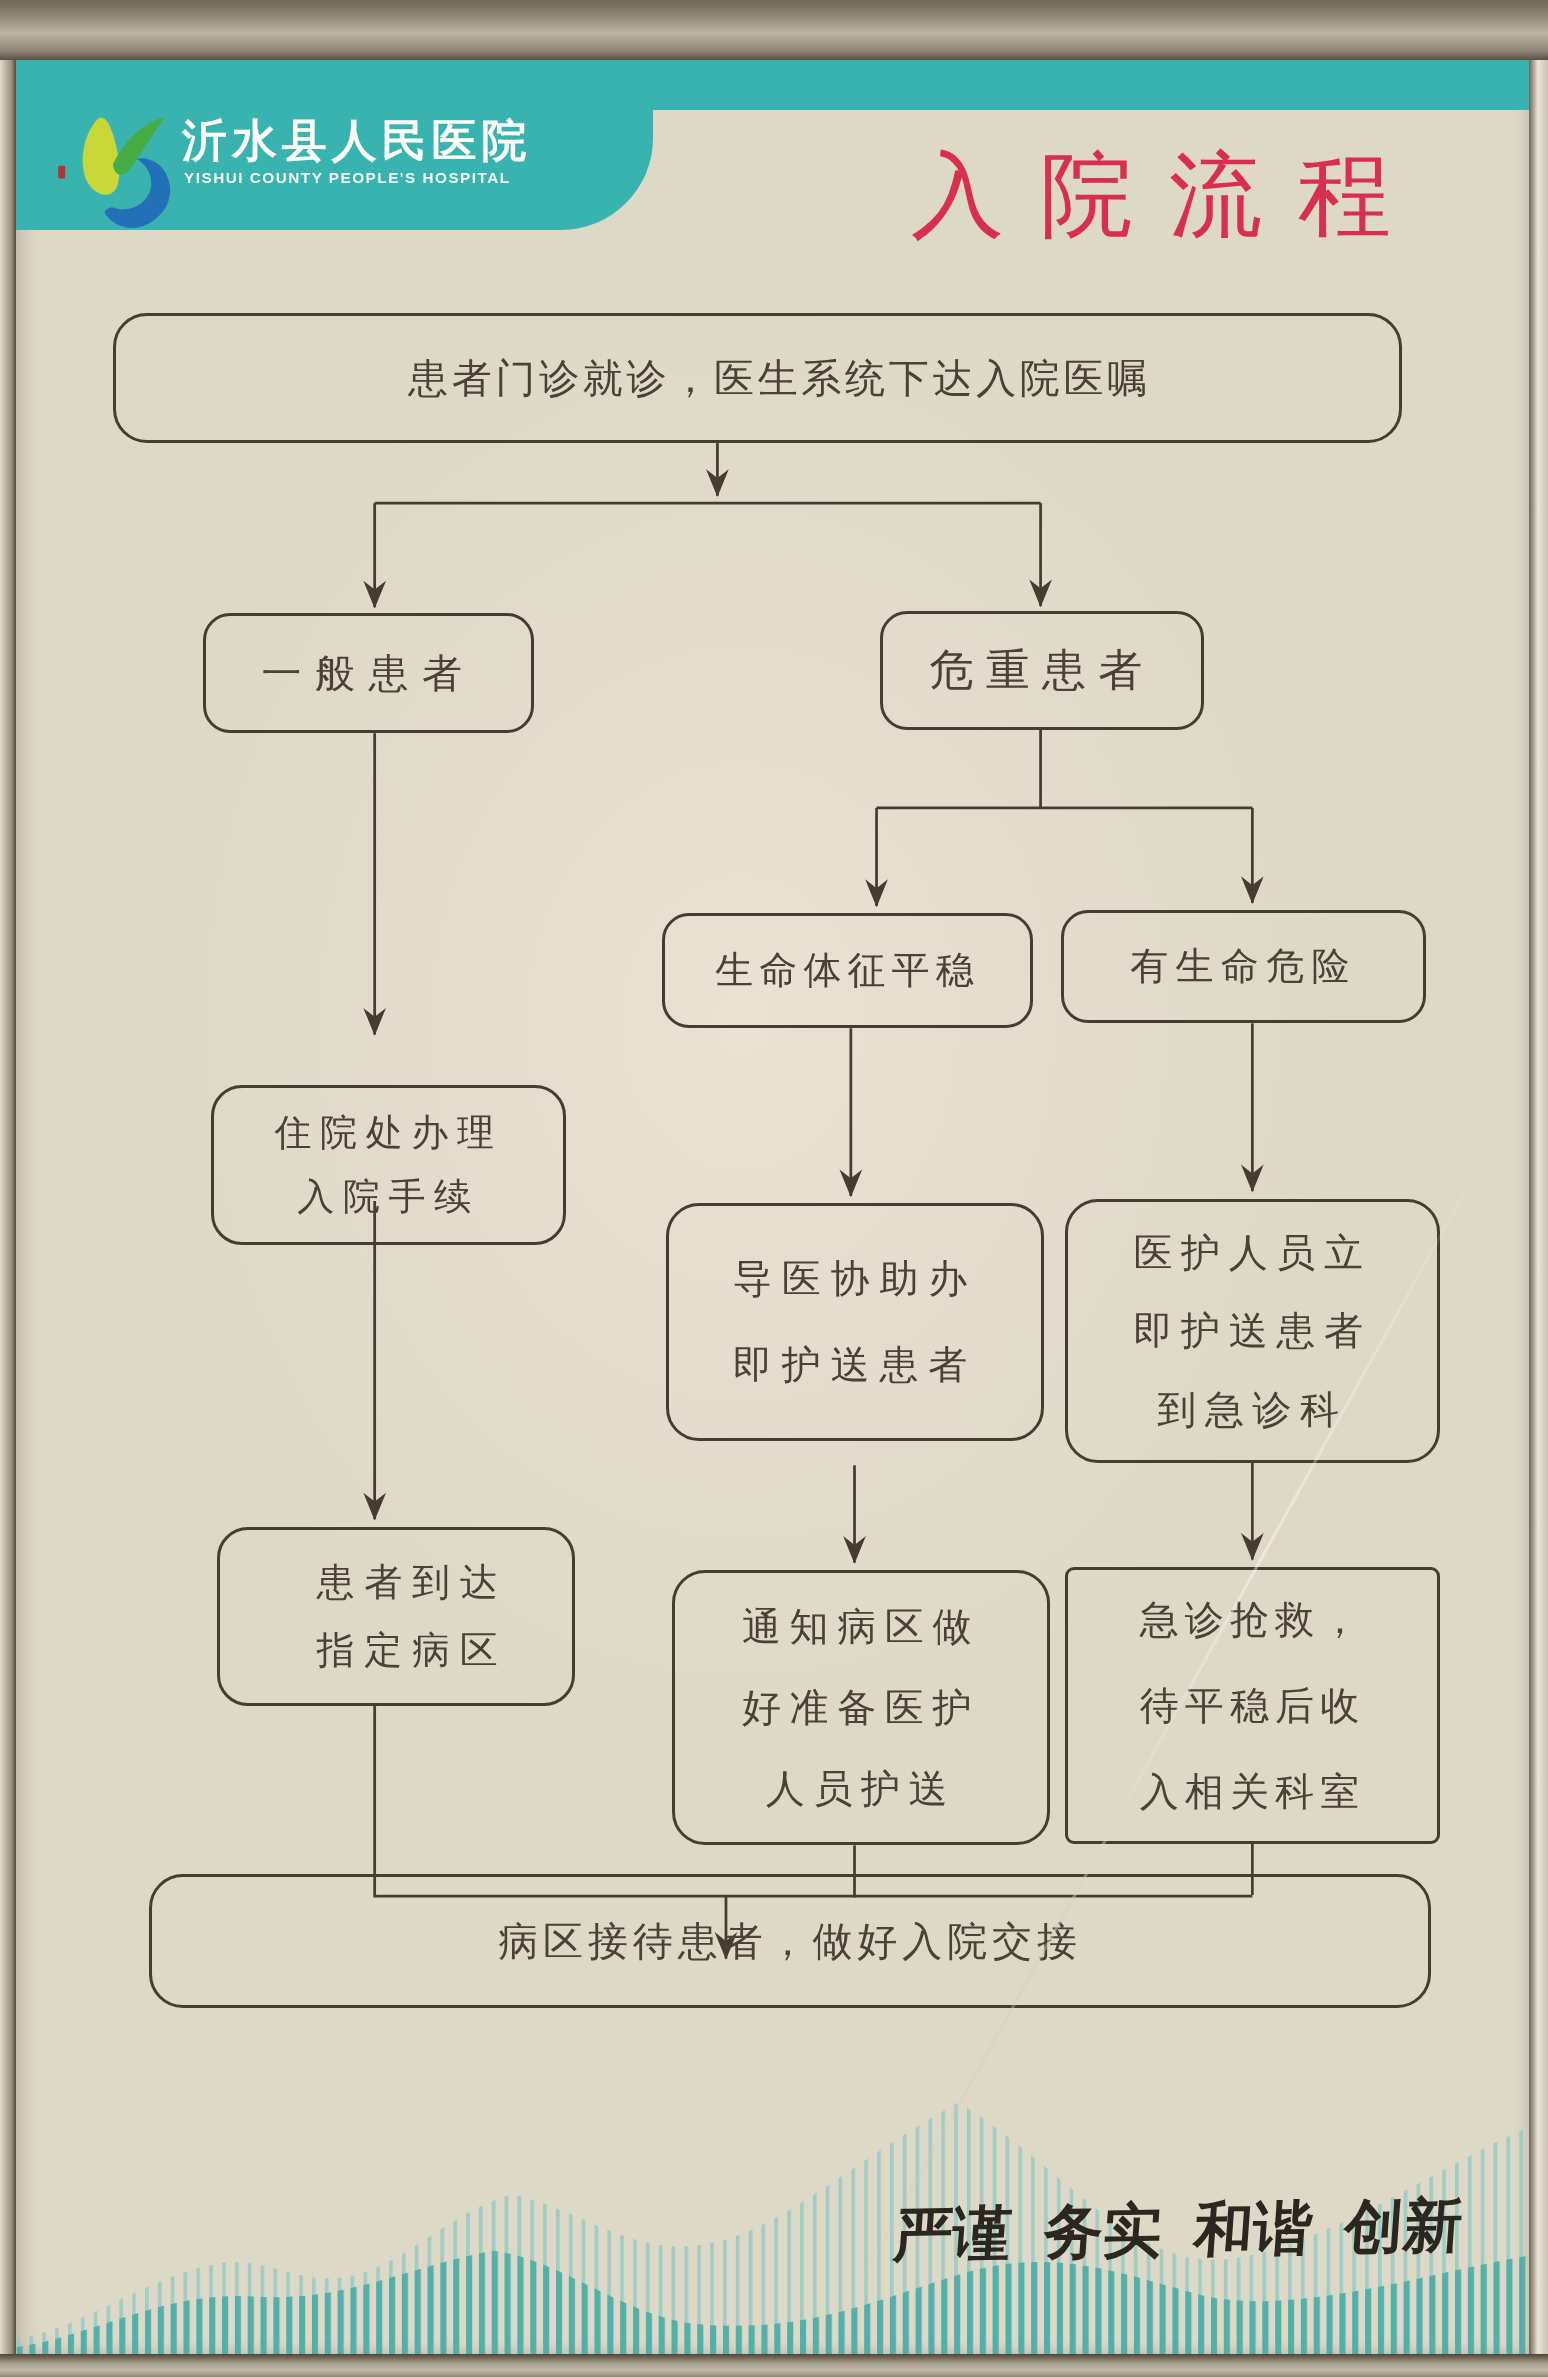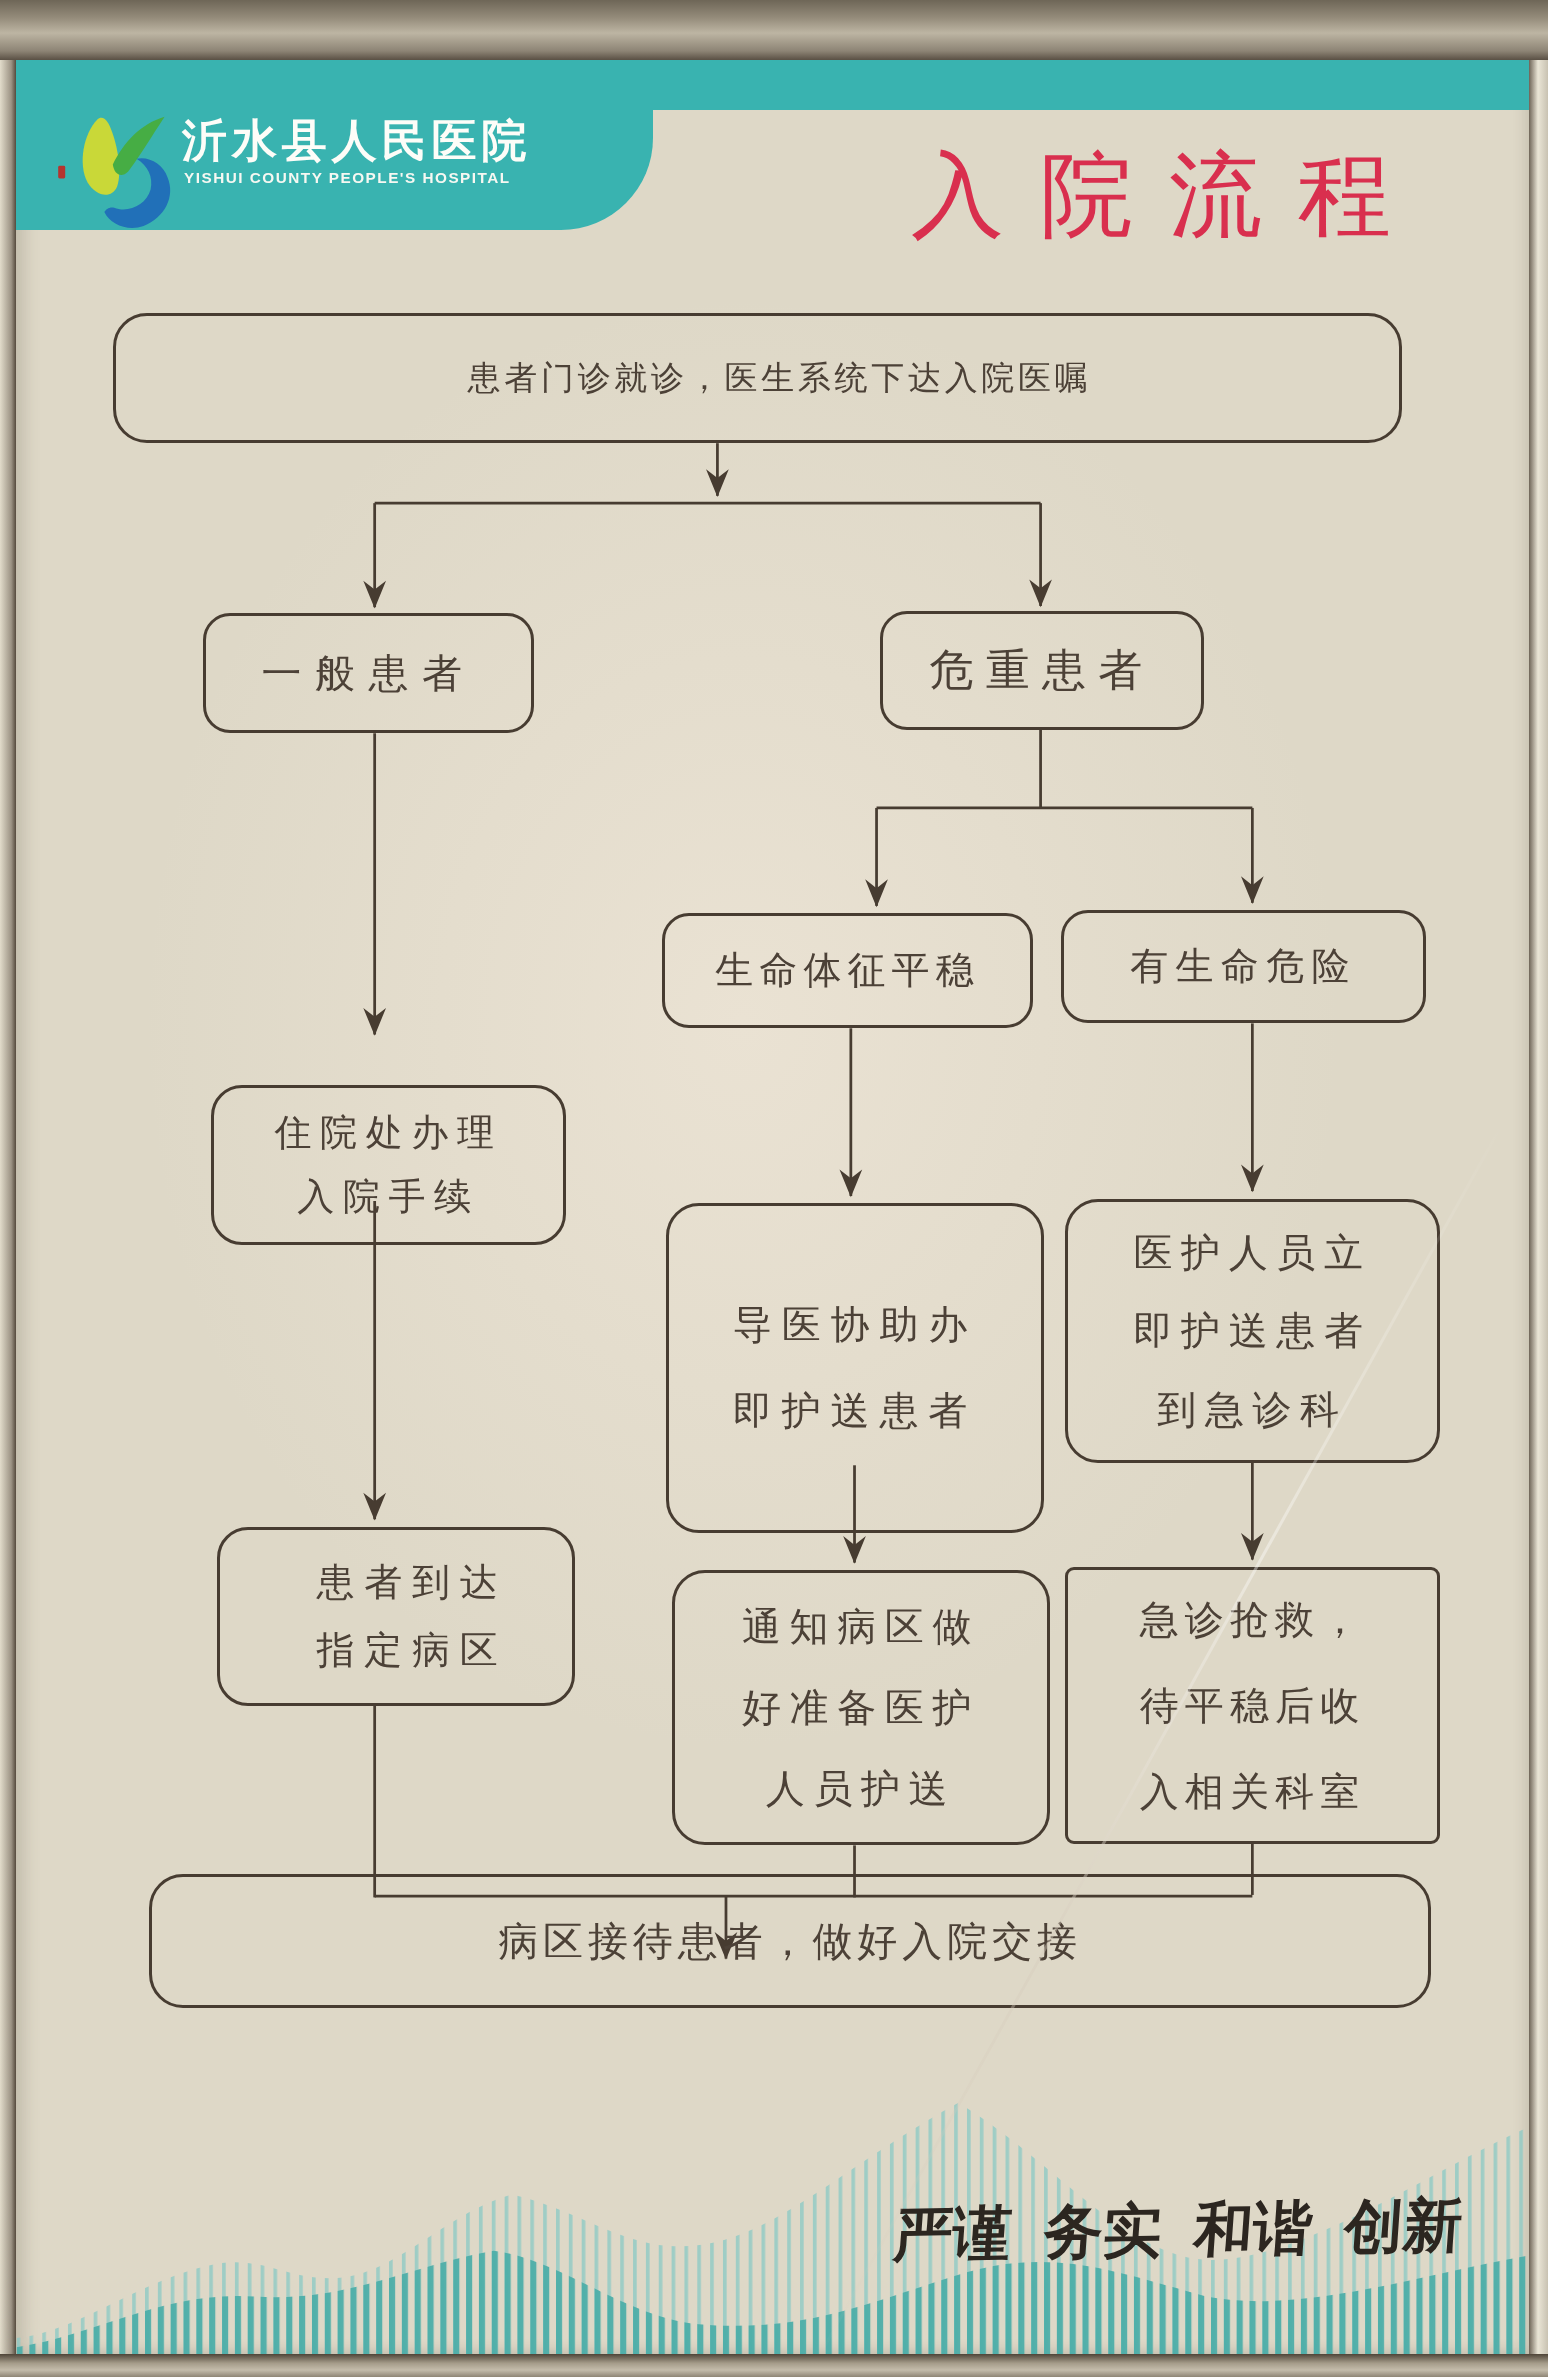--- a/index.html
+++ b/index.html
@@ -94,21 +94,21 @@
         <path marker-end="url(#arr)" d="M1370 2296 V 2455"></path>
         <path marker-end="url(#arr)" d="M2020 2292 V 2450"></path>
         <path d="M586 2688 V 3002"></path>
         <path d="M1370 2917 V 3002"></path>
         <path d="M2020 2914 V 2998"></path>
         <path d="M586 3000 H2020"></path>
         <path marker-end="url(#arr)" d="M1160 3000 V 3102"></path>
       </g>
     </svg>
 
-    <div class="fbox" style="left:97px;top:253px;width:1289px;height:130px;border-radius:34px;font-size:33px;letter-spacing:3.7px;padding-left:44px;">
+    <div class="fbox" style="left:97px;top:253px;width:1289px;height:130px;border-radius:34px;font-size:40px;letter-spacing:3.7px;padding-left:44px;">
       <div>患者门诊就诊，医生系统下达入院医嘱</div>
     </div>
 
     <div class="fbox" style="left:187px;top:553px;width:331px;height:120px;border-radius:27px;font-size:40px;letter-spacing:13.5px;">
       <div>一般患者</div>
     </div>
 
     <div class="fbox" style="left:864px;top:551px;width:324px;height:119px;border-radius:27px;font-size:44px;letter-spacing:12.2px;">
       <div>危重患者</div>
     </div>
@@ -119,21 +119,21 @@
 
     <div class="fbox" style="left:1045px;top:850px;width:365px;height:113px;border-radius:27px;font-size:38px;letter-spacing:7.3px;">
       <div>有生命危险</div>
     </div>
 
     <div class="fbox" style="left:195px;top:981px;width:355px;height:160px;border-radius:31px;font-size:37px;letter-spacing:8.6px;row-gap:14.7px;margin-top:44px;">
       <div>住院处办理</div>
       <div>入院手续</div>
     </div>
 
-    <div class="fbox" style="left:650px;top:1143px;width:378px;height:330px;border-radius:33px;font-size:39px;letter-spacing:9.8px;row-gap:32px;">
+    <div class="fbox" style="left:650px;top:1143px;width:378px;height:238px;border-radius:33px;font-size:39px;letter-spacing:9.8px;row-gap:32px;">
       <div>导医协助办</div>
       <div>即护送患者</div>
     </div>
 
     <div class="fbox" style="left:1049px;top:1139px;width:375px;height:264px;border-radius:33px;font-size:39px;letter-spacing:8.6px;row-gap:24.5px;">
       <div>医护人员立</div>
       <div>即护送患者</div>
       <div>到急诊科</div>
     </div>
 

